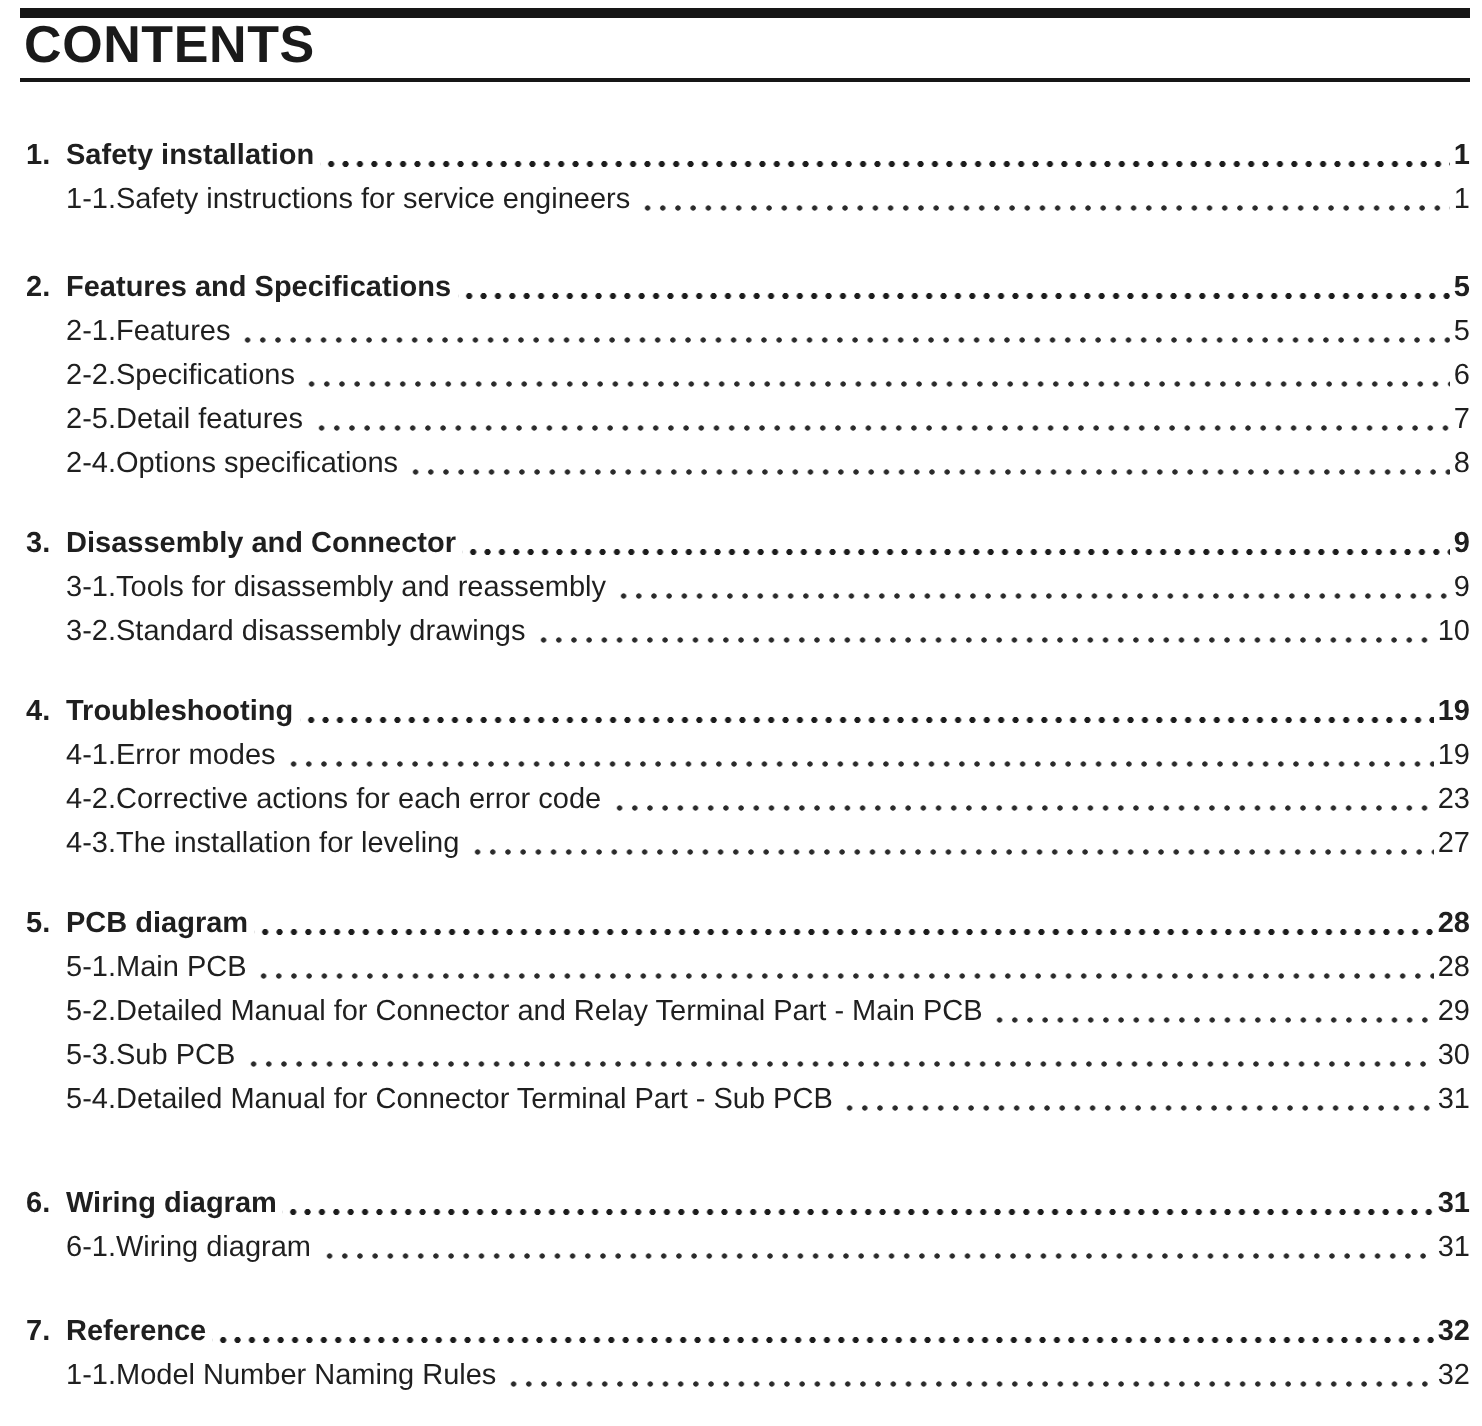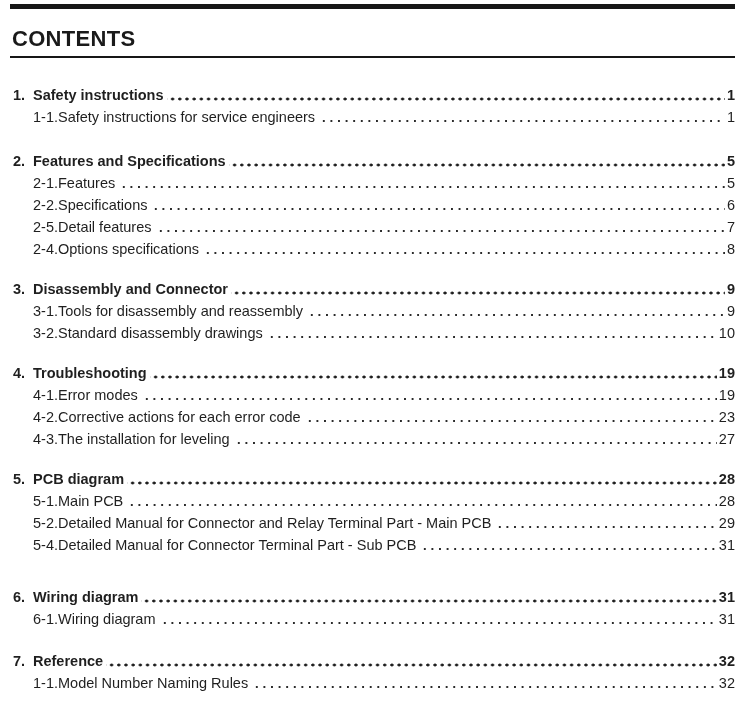--- a/index.html
+++ b/index.html
@@ -13,25 +13,25 @@
     overflow: hidden;
     font-family: "Liberation Sans", sans-serif;
     color: #1f1f1f;
     -webkit-font-smoothing: antialiased;
   }
   .topbar {
     height: 5px;
     background: #161616;
   }
   .doc-title {
-    font-size: 22px;
+    font-size: 26px;
     line-height: 26px;
     font-weight: bold;
     letter-spacing: 0.3px;
-    margin: 17px 0 4px 2px;
+    margin: 0 0 4px 2px;
     color: #1a1a1a;
   }
   .title-rule {
     height: 2px;
     background: #161616;
   }
   .toc { margin-top: 26px; }
 
   .section { }
   .section.g22 { margin-bottom: 22px; }
@@ -77,21 +77,21 @@
 
   <div class="topbar"></div>
   <div class="doc-title">CONTENTS</div>
   <div class="title-rule"></div>
 
   <div class="toc">
 
     <div class="section g22">
       <div class="row head">
         <span class="num">1.</span>
-        <span class="ttl">Safety instructions</span>
+        <span class="ttl">Safety installation</span>
         <span class="leader"></span>
         <span class="pg">1</span>
       </div>
       <div class="row sub">
         <span class="num">1-1.</span>
         <span class="ttl">Safety instructions for service engineers</span>
         <span class="leader"></span>
         <span class="pg">1</span>
       </div>
     </div>
@@ -190,20 +190,26 @@
         <span class="leader"></span>
         <span class="pg">28</span>
       </div>
       <div class="row sub">
         <span class="num">5-2.</span>
         <span class="ttl">Detailed Manual for Connector and Relay Terminal Part - Main PCB</span>
         <span class="leader"></span>
         <span class="pg">29</span>
       </div>
       <div class="row sub">
+        <span class="num">5-3.</span>
+        <span class="ttl">Sub PCB</span>
+        <span class="leader"></span>
+        <span class="pg">30</span>
+      </div>
+      <div class="row sub">
         <span class="num">5-4.</span>
         <span class="ttl">Detailed Manual for Connector Terminal Part - Sub PCB</span>
         <span class="leader"></span>
         <span class="pg">31</span>
       </div>
     </div>
 
     <div class="section g20">
       <div class="row head">
         <span class="num">6.</span>

